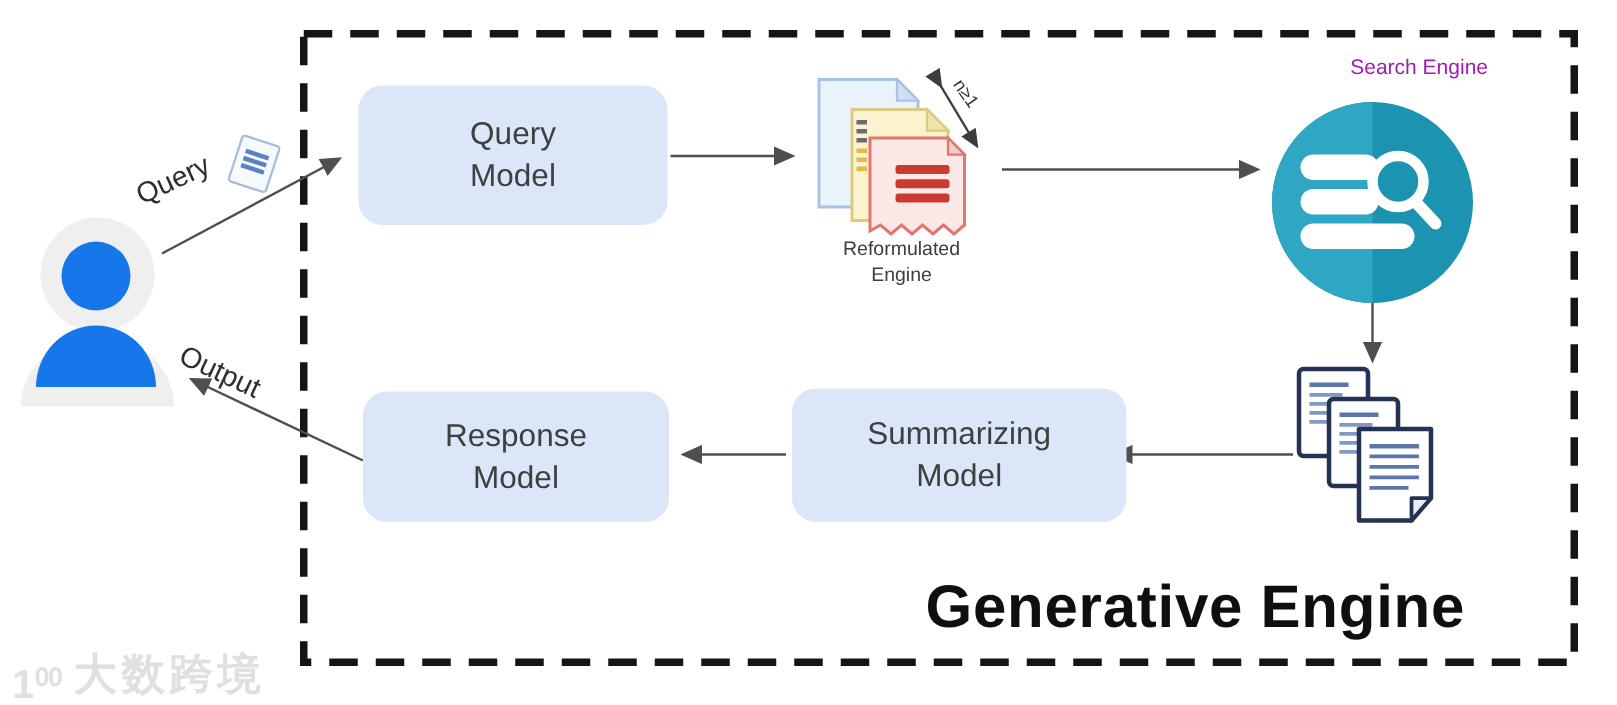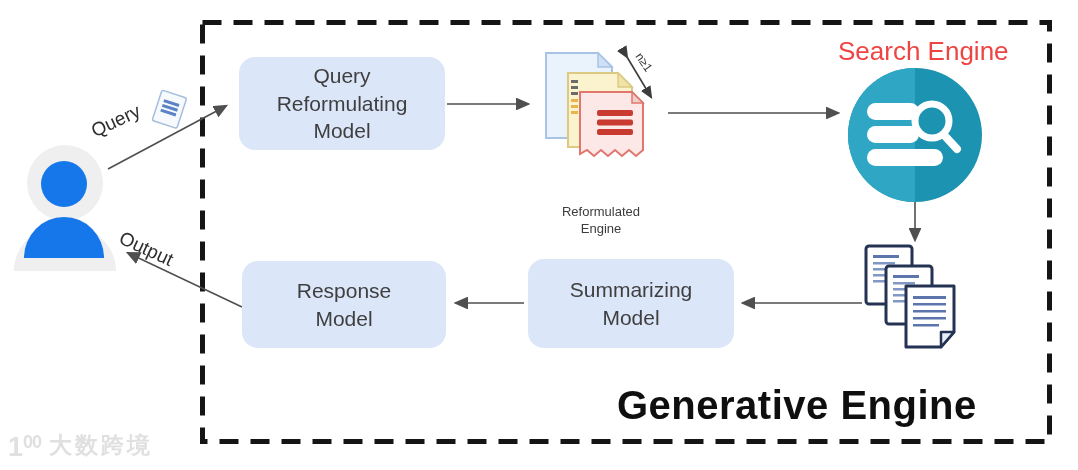--- a/index.html
+++ b/index.html
@@ -9,35 +9,35 @@
   }
   .stage svg.layer{position:absolute;left:0;top:0;}
   .label{position:absolute;color:#2f2f2f;white-space:nowrap;}
   .flow-label{font-size:19px;color:#2e2e2e;}
   .model-box{
     position:absolute;background:#dbe7f9;border-radius:16px;
     display:flex;flex-direction:column;align-items:center;justify-content:center;
     color:#3f3f3f;font-size:21px;line-height:1.32;text-align:center;
   }
   .model-box span{display:block;}
-  .se-label{font-size:26px;color:#ef4444;text-align:left;}
+  .se-label{font-size:14px;color:#a21caf;text-align:right;}
   .rq-label{font-size:13px;color:#3c3c3c;text-align:center;line-height:1.3;}
   .rq-label span{display:block;}
   .n-annotation{font-size:12px;color:#333;transform-origin:left top;transform:rotate(55deg);}
   .ge-title{
     position:absolute;font-size:40px;font-weight:bold;color:#0f0f0f;
     text-align:left;letter-spacing:.5px;
   }
   .watermark{
     position:absolute;left:8px;top:430px;color:#e0e0e0;display:flex;align-items:flex-end;
     user-select:none;
   }
   .watermark .logo{font-size:27px;font-weight:bold;line-height:1;}
   .watermark .logo-sup{font-size:18px;font-weight:bold;line-height:1;position:relative;top:-10px;letter-spacing:-1px;}
-  .watermark .brand{font-size:23px;font-weight:bold;letter-spacing:3px;margin-left:8px;}
+  .watermark .brand{font-size:29px;font-weight:bold;letter-spacing:3px;margin-left:8px;}
   .rot-q{transform:rotate(-25deg);transform-origin:left bottom;}
   .rot-o{transform:rotate(25deg);transform-origin:left top;}
 </style>
 </head>
 <body>
 
 <div class="stage">
 
   <svg class="layer" width="1078" height="470" viewBox="0 0 1078 470">
     <defs>
@@ -138,35 +138,34 @@
         <rect x="913" y="324" width="26" height="2.5"></rect>
       </g>
     </g>
   </svg>
 
   <div class="label flow-label rot-q" style="left:97px;top:120px;">Query</div>
   <div class="label flow-label rot-o" style="left:125px;top:227px;">Output</div>
 
   <div class="model-box" style="left:239px;top:57px;width:206px;height:93px;">
     <span>Query</span>
-    <span>Reformulating</span>
     <span>Model</span>
   </div>
-  <div class="model-box" style="left:528px;top:259px;width:206px;height:89px;">
+  <div class="model-box" style="left:528px;top:259px;width:223px;height:89px;">
     <span>Summarizing</span>
     <span>Model</span>
   </div>
   <div class="model-box" style="left:242px;top:261px;width:204px;height:87px;">
     <span>Response</span>
     <span>Model</span>
   </div>
 
   <div class="label n-annotation" style="left:644px;top:50px;">n≥1</div>
 
-  <div class="label rq-label" style="left:545px;top:158px;width:112px;margin-top:46px;">
+  <div class="label rq-label" style="left:545px;top:158px;width:112px;">
     <span>Reformulated</span>
     <span>Engine</span>
   </div>
 
   <div class="label se-label" style="left:838px;top:36px;width:154px;">Search Engine</div>
 
   <div class="ge-title" style="left:617px;top:383px;width:424px;">Generative Engine</div>
 
   <div class="watermark">
     <span class="logo">1</span>

